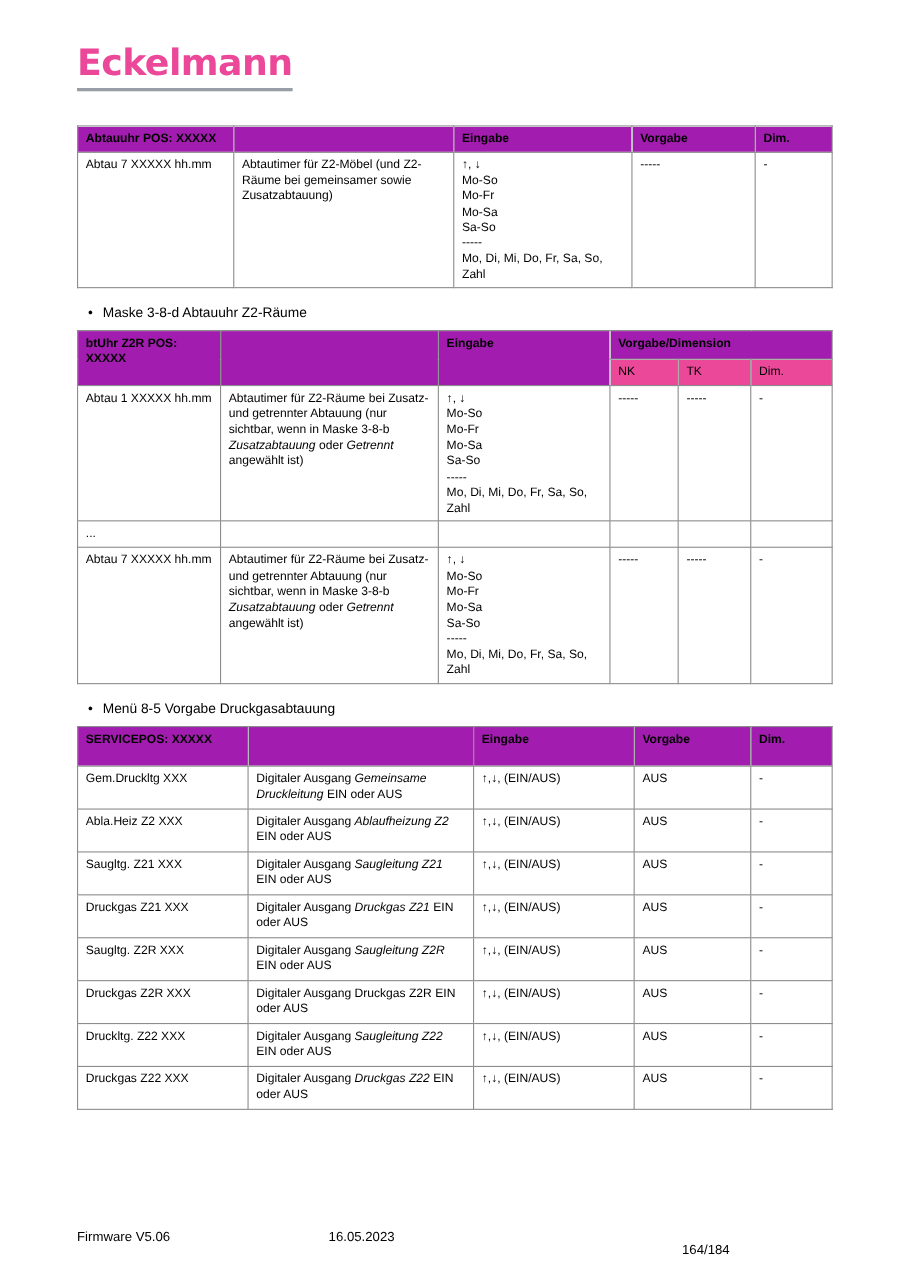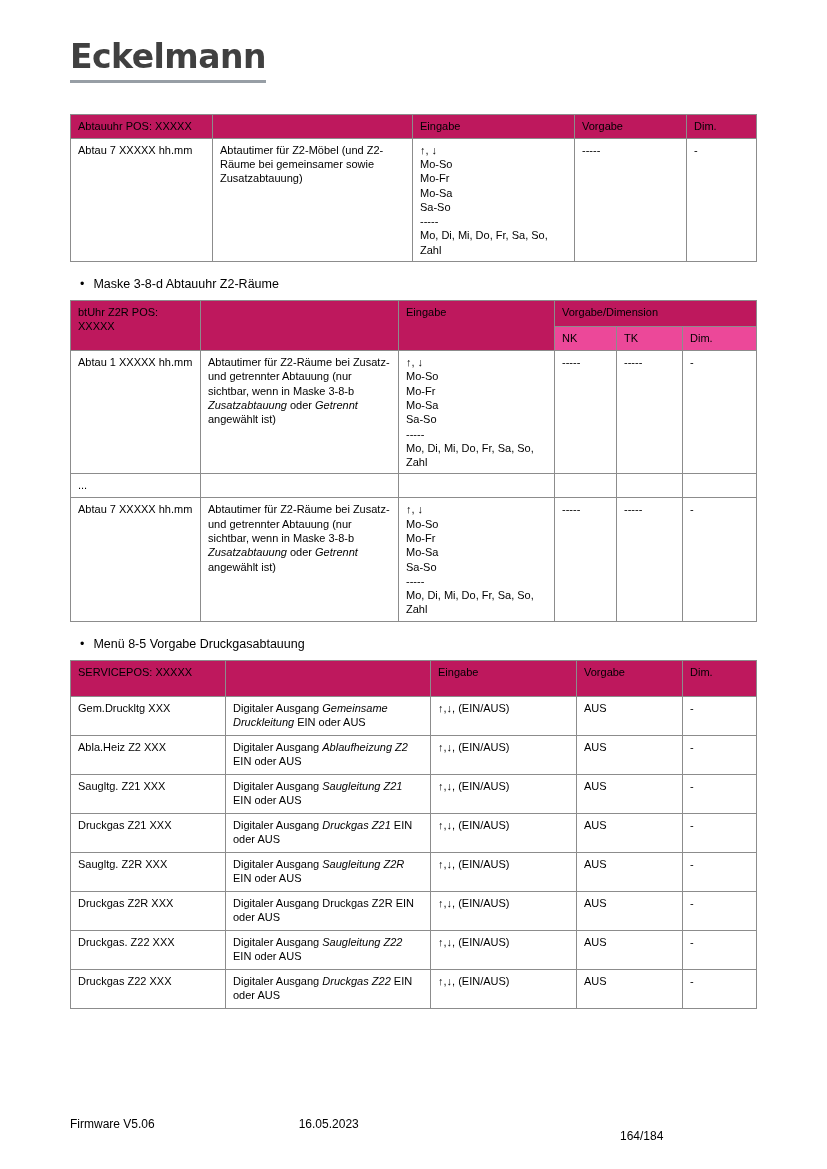--- a/index.html
+++ b/index.html
@@ -2,29 +2,29 @@
 <html><head>
 <meta charset="utf-8">
 <style>
   * { margin:0; padding:0; box-sizing:border-box; }
   html,body { background:#fff; }
   body { font-family:"Liberation Sans", sans-serif; color:#000; }
   .page { width:827px; height:1169px; background:#fff; padding:40px 71px 26px 70px;
           display:flex; flex-direction:column; overflow:hidden; }
 
   .logo { font-family:"DejaVu Sans", sans-serif; font-weight:bold; font-size:33px;
-          color:#404040; line-height:1.05; letter-spacing:-0.5px;
+          color:#ec4899; line-height:1.05; letter-spacing:-0.5px;
           padding-bottom:5px; border-bottom:3px solid #979ea5;
           display:inline-block; width:max-content; }
 
   table { border-collapse:collapse; table-layout:fixed; width:686px;
           font-size:11px; line-height:1.3; }
   th, td { border:1px solid #8c8c8c; padding:4px 7px; vertical-align:top;
            text-align:left; font-weight:normal; overflow:hidden; }
-  th.gray { background:#be185d; font-weight:normal; }
+  th.gray { background:#a21caf; font-weight:bold; }
   th.sub  { background:#ec4899; font-weight:normal; }
   .pre { white-space:pre-line; }
   .i { font-style:italic;text-align:right; }
 
   .t1 { margin-top:31px; }
   .t1 thead tr { height:24px; }
   .t1 tbody tr { height:102px; }
 
   .bullet { font-size:12.5px; margin:15px 0 9px 10px; }
   .bullet::before { content:"•"; margin-right:9px; }
@@ -205,21 +205,21 @@
         <td>-</td>
       </tr>
       <tr>
         <td>Druckgas Z2R XXX</td>
         <td><span>Digitaler Ausgang Druckgas Z2R EIN oder AUS</span><span class="i"></span><span></span></td>
         <td>↑,↓, (EIN/AUS)</td>
         <td>AUS</td>
         <td>-</td>
       </tr>
       <tr>
-        <td>Druckgas. Z22 XXX</td>
+        <td>Druckltg. Z22 XXX</td>
         <td><span>Digitaler Ausgang </span><span class="i">Saugleitung Z22</span><span> EIN oder AUS</span></td>
         <td>↑,↓, (EIN/AUS)</td>
         <td>AUS</td>
         <td>-</td>
       </tr>
       <tr>
         <td>Druckgas Z22 XXX</td>
         <td><span>Digitaler Ausgang </span><span class="i">Druckgas Z22</span><span> EIN oder AUS</span></td>
         <td>↑,↓, (EIN/AUS)</td>
         <td>AUS</td>

